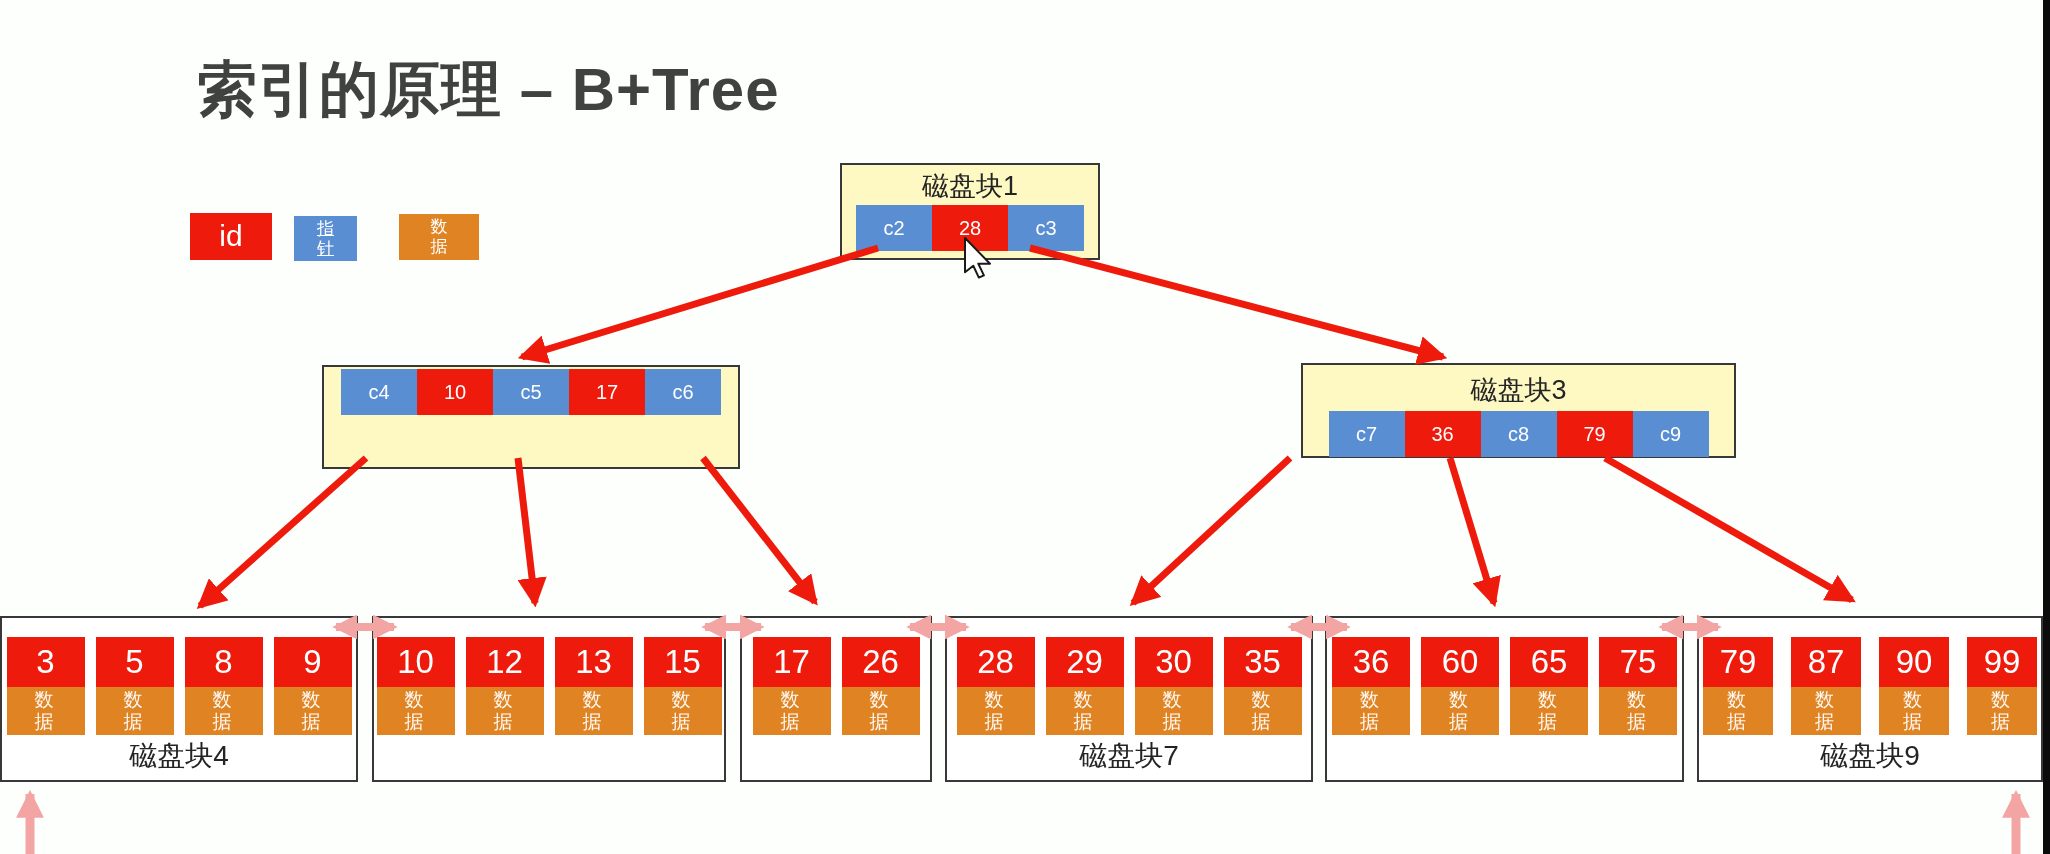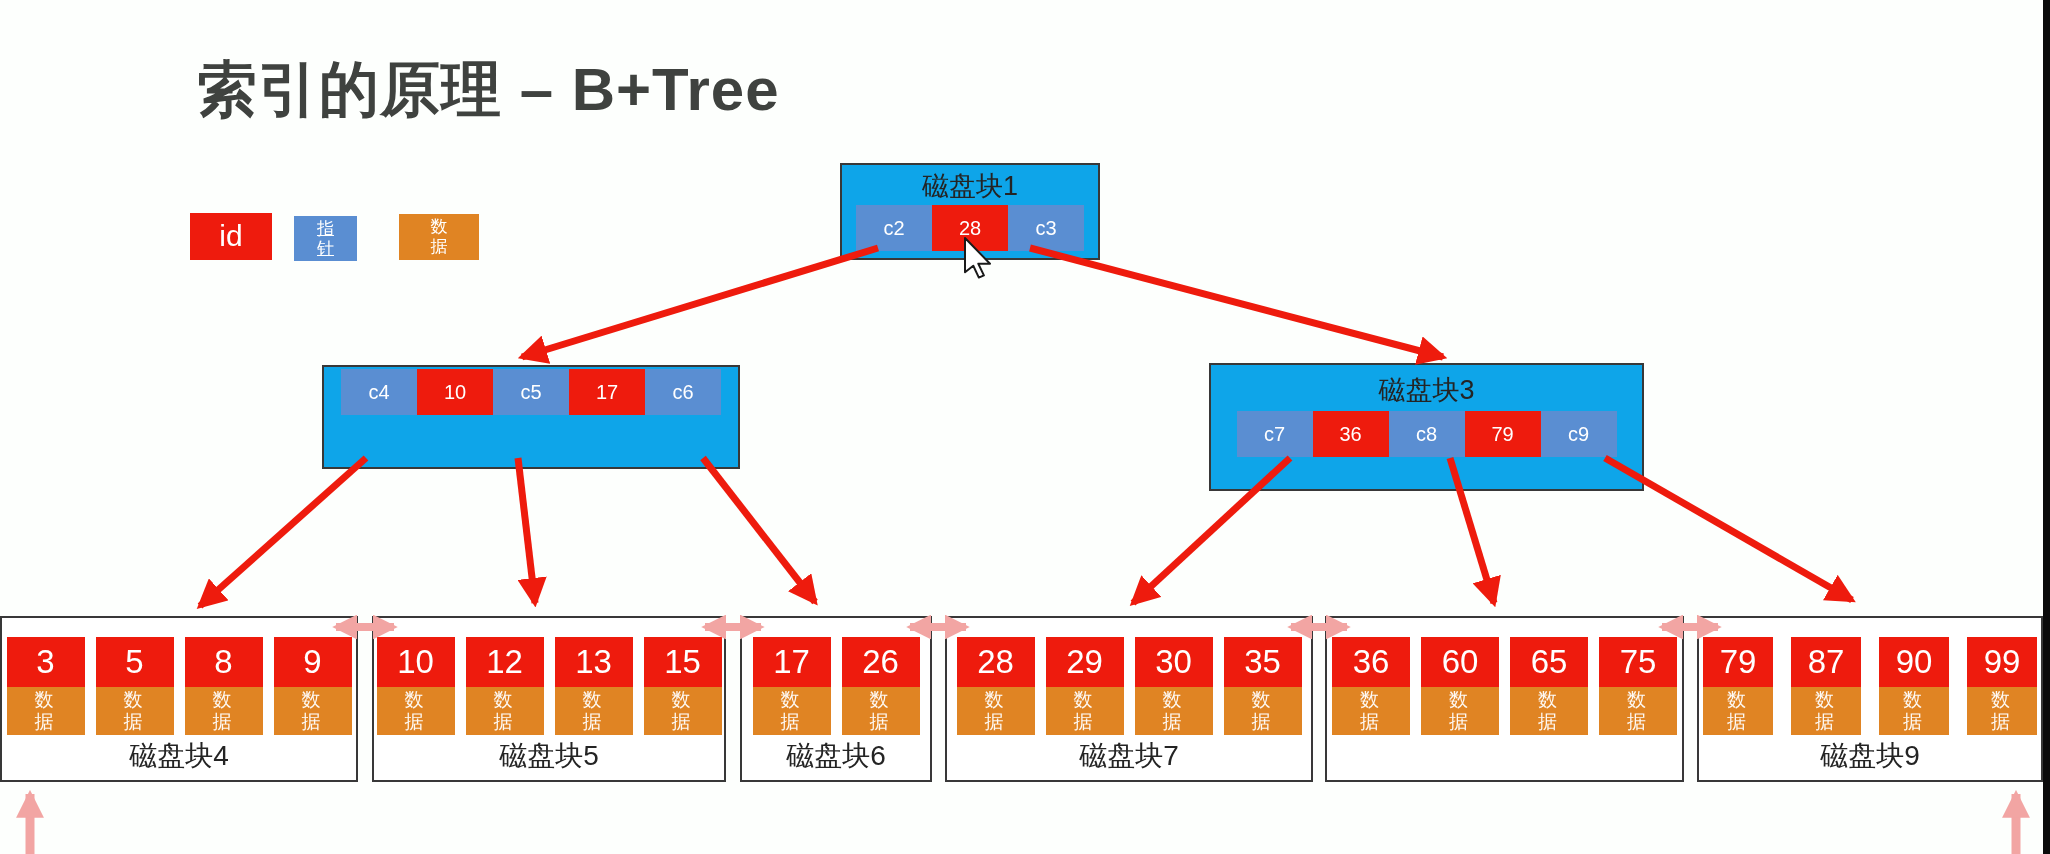--- a/index.html
+++ b/index.html
@@ -14,21 +14,21 @@
   }
   
   .legend-box{position:absolute;color:#fff;text-align:center;}
   .legend-id{left:190px;top:213px;width:82px;height:47px;background:#ee1b0d;
     font-size:30px;line-height:46px;}
   .legend-pointer{left:294px;top:216px;width:63px;height:45px;background:#5a8ed2;text-decoration:underline;}
   .legend-data{left:399px;top:214px;width:80px;height:46px;background:#e08423;}
   .vtext{width:1.15em;margin:0 auto;font-size:17px;line-height:20px;
     word-break:break-all;padding-top:3px;}
   
-  .inode{position:absolute;background:#0ea5e9;border:2px solid #383838;box-sizing:border-box;}
+  .inode{position:absolute;background:#fef9c3;border:2px solid #383838;box-sizing:border-box;}
   .inode-title{text-align:center;font-size:27px;color:#242424;}
   .n1 .inode-title{padding-top:4px;line-height:34px;}
   .n2 .inode-title,.n3 .inode-title{padding-top:6px;line-height:38px;}
   .inode-cells{display:flex;justify-content:center;margin-top:2px;}
   .cell{width:76px;height:46px;line-height:46px;text-align:center;color:#fff;font-size:20px;}
   .cell.ptr{background:#5a8ed2;}
   .cell.idc{background:#ee1b0d;}
   
   .leaf{position:absolute;top:616px;height:166px;background:#fff;
     border:2px solid #383838;box-sizing:border-box;}
@@ -73,21 +73,21 @@
 <div class="inode n2" style="left:322px;top:365px;width:418px;height:104px;">
   <div class="inode-cells">
     <div class="cell ptr">c4</div>
     <div class="cell idc">10</div>
     <div class="cell ptr">c5</div>
     <div class="cell idc">17</div>
     <div class="cell ptr">c6</div>
   </div>
 </div>
 
-<div class="inode n3" style="left:1209px;top:363px;width:435px;height:128px;">
+<div class="inode n3" style="left:1301px;top:363px;width:435px;height:95px;">
   <div class="inode-title">磁盘块3</div>
   <div class="inode-cells">
     <div class="cell ptr">c7</div>
     <div class="cell idc">36</div>
     <div class="cell ptr">c8</div>
     <div class="cell idc">79</div>
     <div class="cell ptr">c9</div>
   </div>
 </div>
 
@@ -141,39 +141,37 @@
           <span class="vtext">数据</span>
         </div>
     </div>
     <div class="leaf-cell">
       <div class="leaf-key">15</div>
       <div class="leaf-data">
           <span class="vtext">数据</span>
         </div>
     </div>
   </div>
-  <div class="leaf-name">磁盘块5</div>
 </div>
 
 <div class="leaf n6" style="left:740px;width:192px;">
   <div class="leaf-cells">
     <div class="leaf-cell">
       <div class="leaf-key">17</div>
       <div class="leaf-data">
           <span class="vtext">数据</span>
         </div>
     </div>
     <div class="leaf-cell">
       <div class="leaf-key">26</div>
       <div class="leaf-data">
           <span class="vtext">数据</span>
         </div>
     </div>
   </div>
-  <div class="leaf-name">磁盘块6</div>
 </div>
 
 <div class="leaf n7" style="left:945px;width:368px;">
   <div class="leaf-cells">
     <div class="leaf-cell">
       <div class="leaf-key">28</div>
       <div class="leaf-data">
           <span class="vtext">数据</span>
         </div>
     </div>

